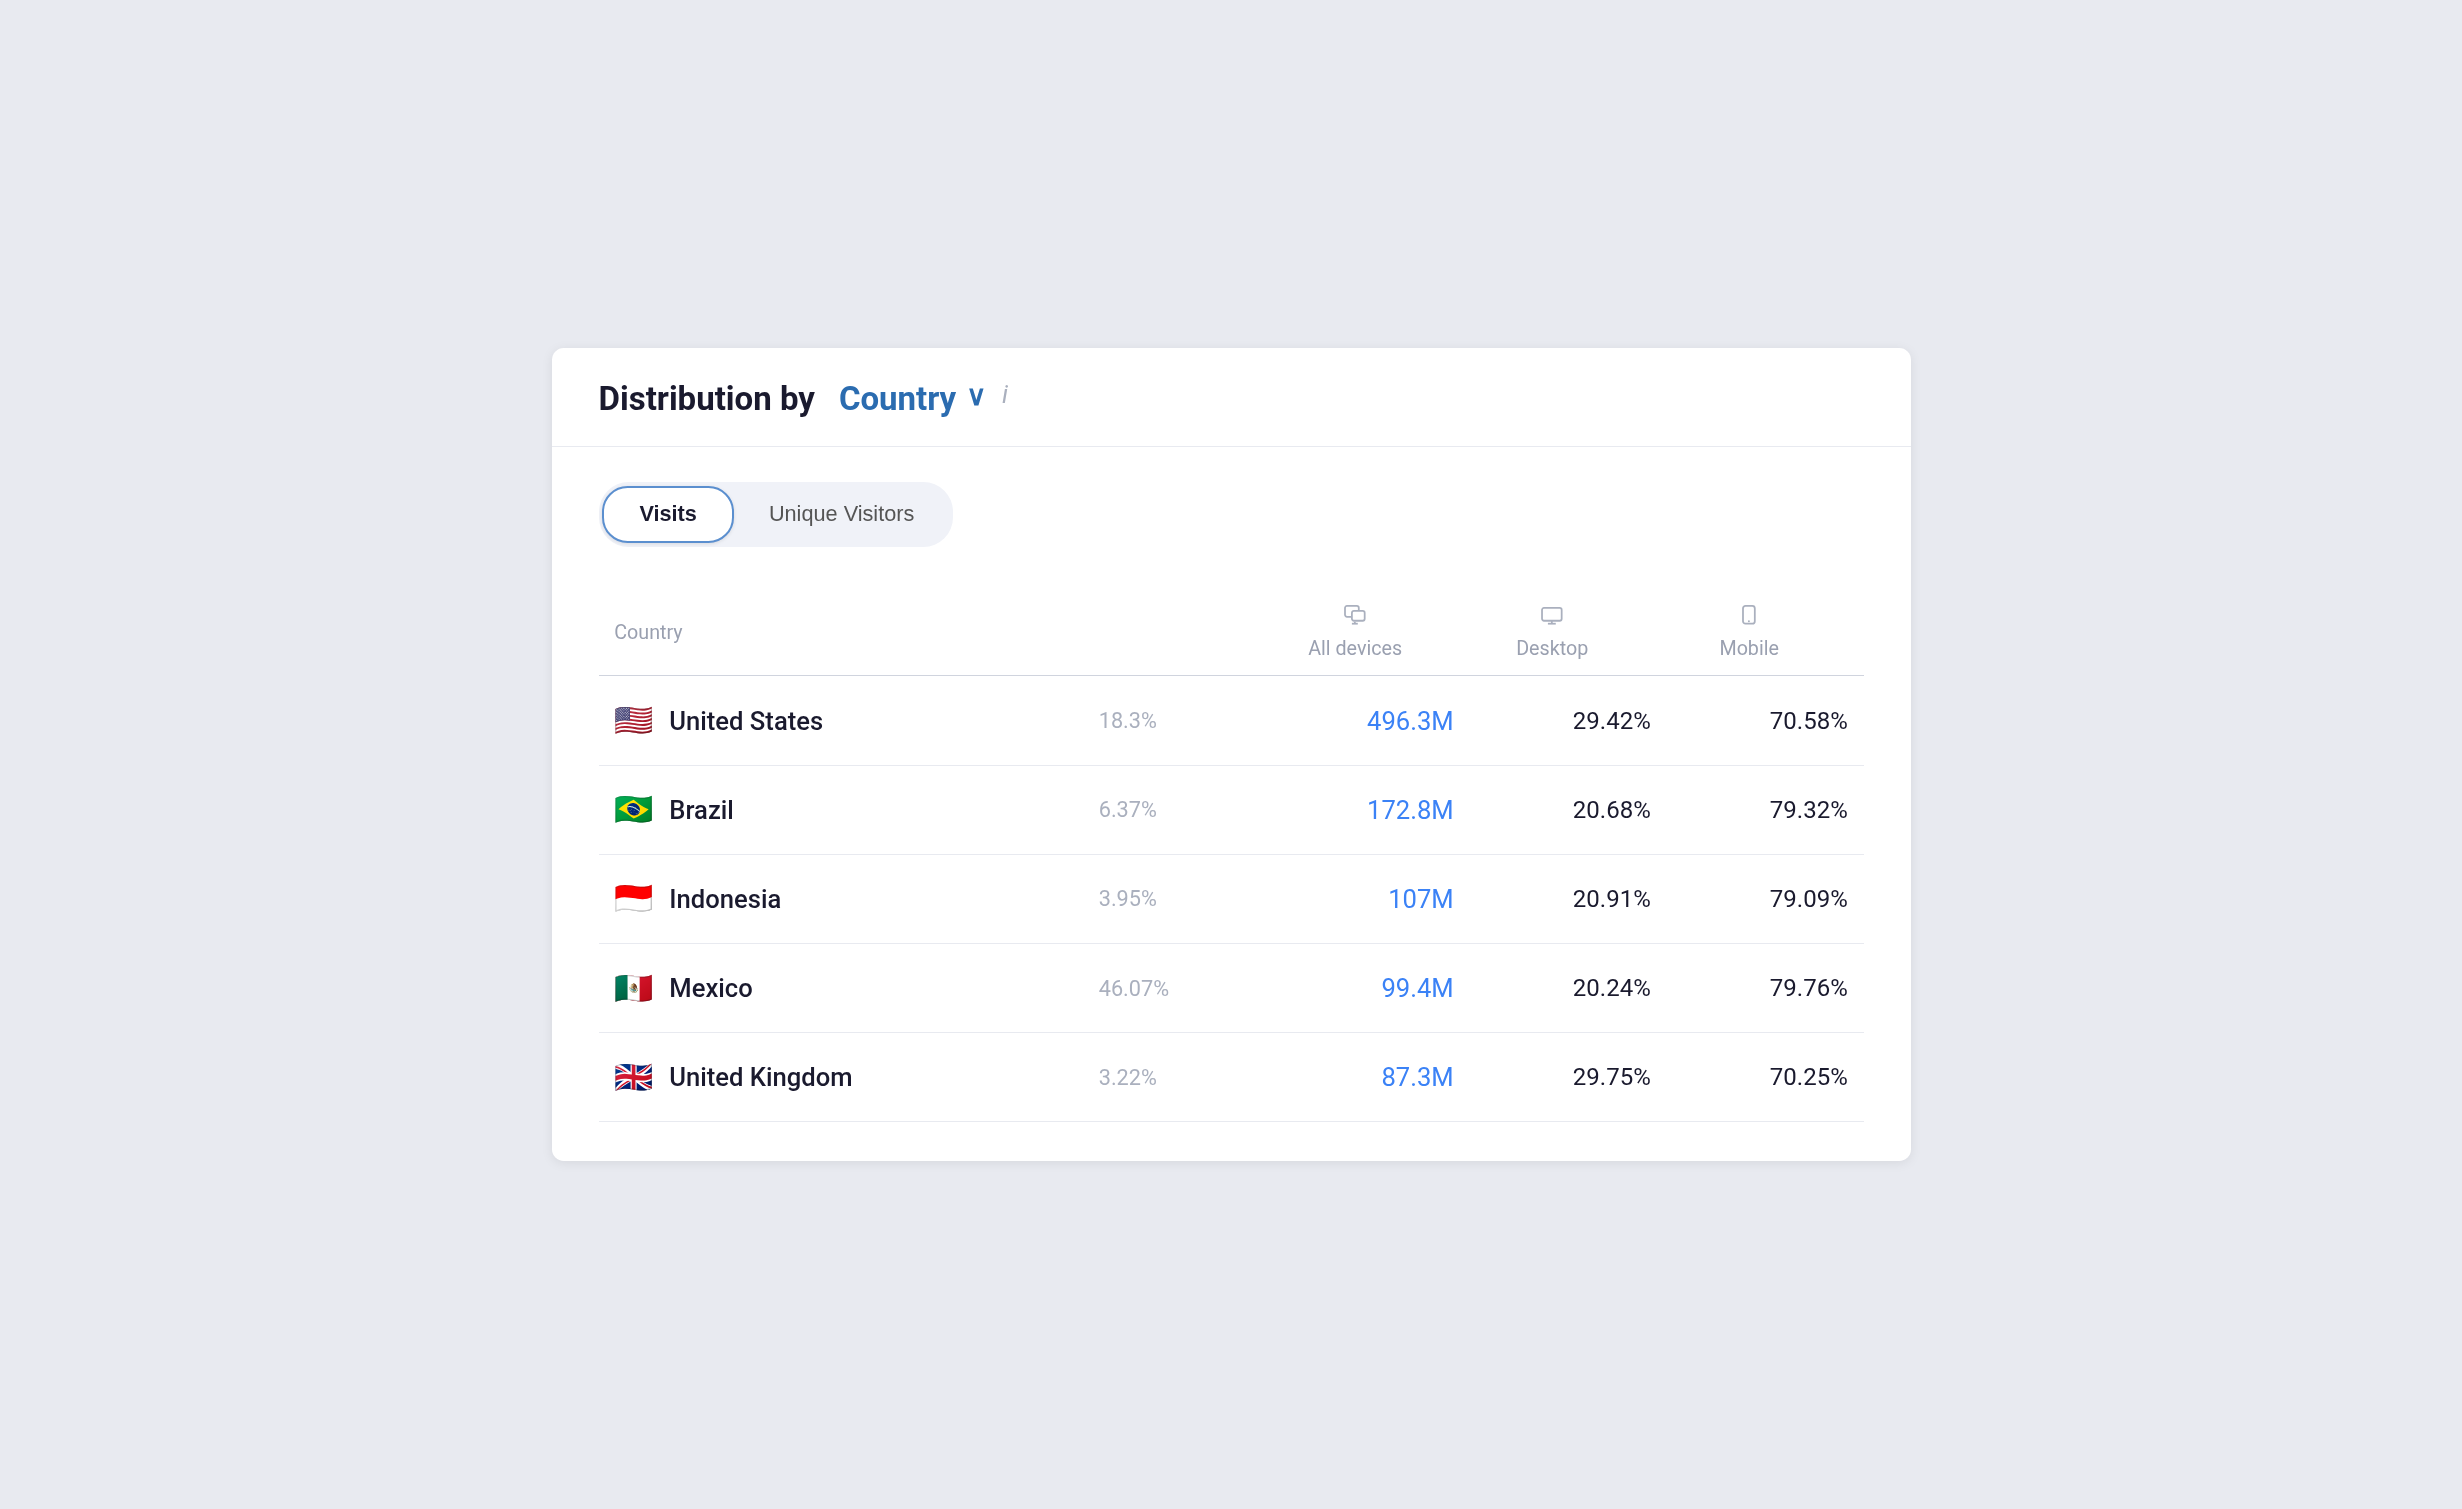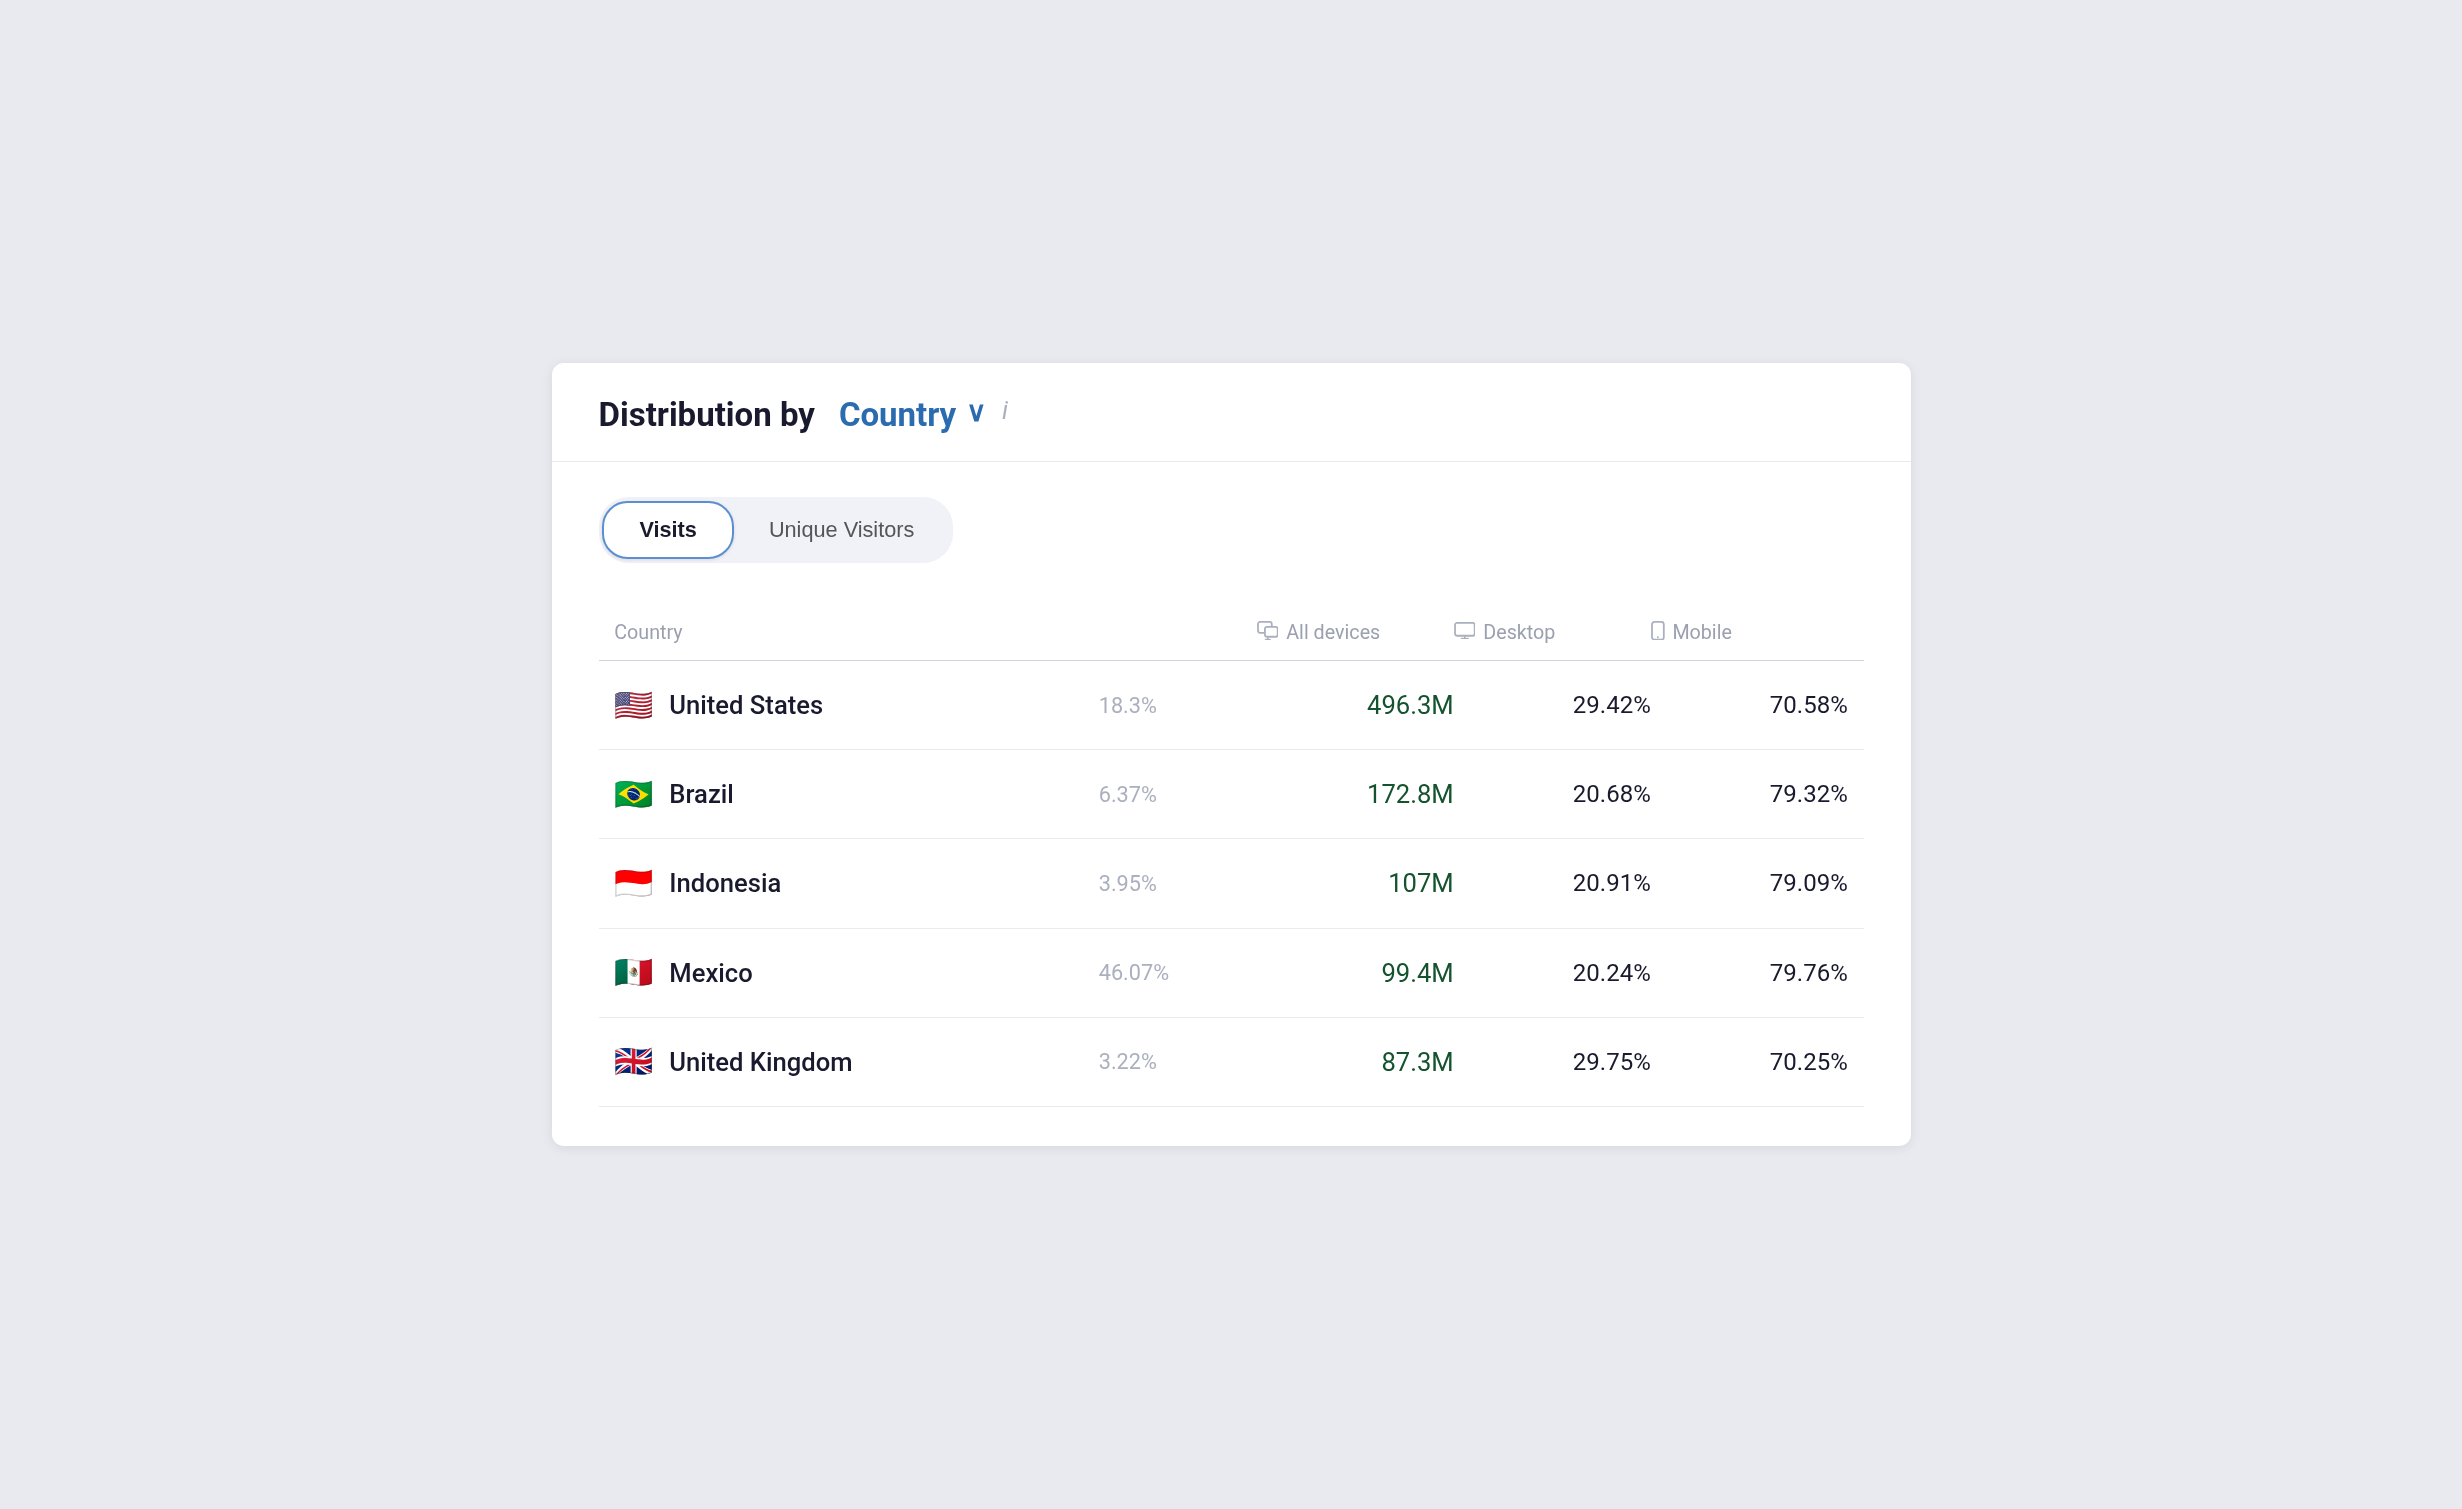--- a/index.html
+++ b/index.html
@@ -104,20 +104,22 @@
     .col-header {
       font-size: 19.7px;
       color: #9aa0b0;
       font-weight: 400;
       display: flex;
       align-items: center;
       gap: 7.9px;
     }
 
     .col-header.right {
+      justify-content: flex-end;
+      flex-direction: column;
     }
 
     .col-icon {
       font-size: 17.7px;
     }
 
     .table-row {
       display: grid;
       grid-template-columns: 1fr 158px 197px 197px 197px;
       padding: 25.6px 15.8px;
@@ -139,21 +141,21 @@
     }
 
     .percentage-cell {
       font-size: 21.7px;
       color: #aab0be;
       font-weight: 400;
     }
 
     .value-cell {
       font-size: 25.6px;
-      color: #14532d;
+      color: #3b82f6;
       font-weight: 400;
       text-align: right;
     }
 
     .device-cell {
       font-size: 24px;
       color: #1a1a2e;
       font-weight: 400;
       text-align: right;
     }

